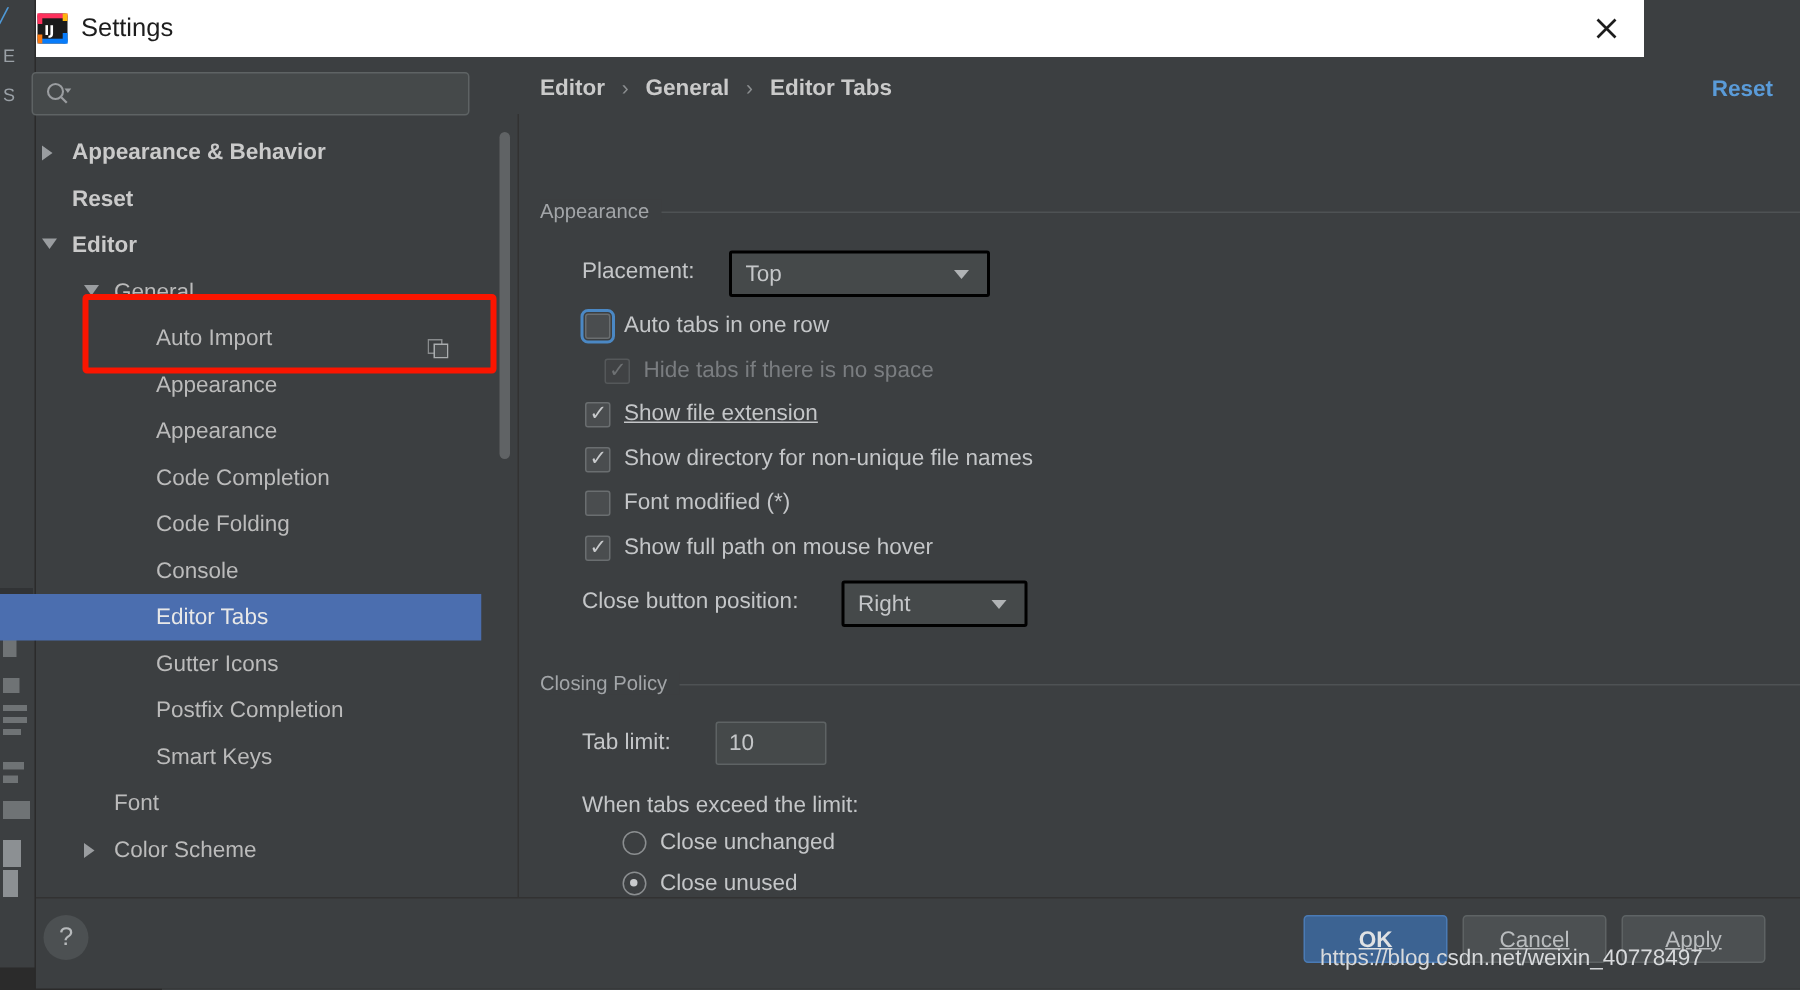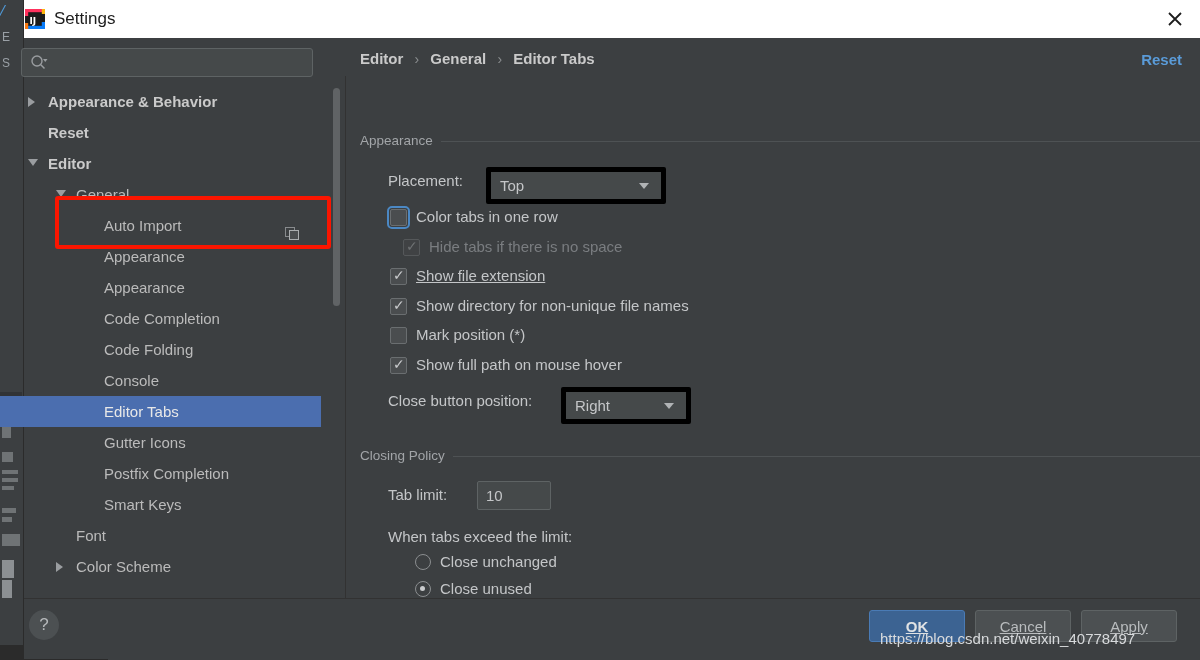--- a/index.html
+++ b/index.html
@@ -23,21 +23,21 @@
   .ide-status-item{position:absolute;bottom:0px;color:#9aa0a6;font-size:11px;line-height:14px;white-space:nowrap;}
   .ide-status-sq{position:absolute;bottom:2px;width:9px;height:9px;background:#6e7174;}
   .ide-statusbar-left{position:absolute;left:0;bottom:0;width:108px;height:14px;background:#2b2b2b;}
 
   
   .gut{position:absolute;left:2px;background:#5a5d5f;}
 
   
   .dialog{position:absolute;left:24px;top:0;width:1176px;height:658px;
     background:#3c3f41;box-shadow:0 0 0 1px #2b2b2b;}
-  .titlebar{position:absolute;left:0;top:0;width:1176px;height:38px;background:#ffffff;}
+  .titlebar{position:absolute;left:0;top:0;width:1072px;height:38px;background:#ffffff;}
   .title-icon{position:absolute;left:0px;top:8px;width:22px;height:22px;}
   .title-text{position:absolute;left:30px;top:8px;font-size:17px;color:#1d1d1d;line-height:22px;}
   .title-close{position:absolute;right:14px;top:8px;width:22px;height:22px;cursor:default;}
 
   .dlg-body{position:absolute;left:0;top:38px;width:1176px;height:560px;background:#3c3f41;}
 
   
   .search-box{position:absolute;left:-3px;top:10px;width:290px;height:27px;
     background:#45494a;border:1px solid #5e6364;border-radius:3px;}
   .search-icon{position:absolute;left:8px;top:5px;width:18px;height:17px;}
@@ -59,21 +59,21 @@
   .crumbs{position:absolute;left:14px;top:12px;font-size:15px;color:#cacaca;font-weight:bold;white-space:nowrap;}
   .crumbs .sep{color:#8b8e90;font-weight:normal;margin:0 7px;font-size:14px;}
   .reset-link{position:absolute;right:18px;top:13px;font-size:15px;color:#5a9bd8;font-weight:bold;cursor:pointer;}
 
   .group-title{position:absolute;font-size:13.5px;color:#a2a5a8;background:#3c3f41;padding-right:8px;z-index:2;}
   .group-rule{position:absolute;height:1px;background:#4e5254;}
 
   .lbl{position:absolute;font-size:15px;color:#c4c6c8;white-space:nowrap;}
   .lbl.dim{color:#7a7d80;}
 
-  .combo{position:absolute;height:27px;background:#45494a;border:5px solid #000000;border-radius:2px;}
+  .combo{position:absolute;height:27px;background:#45494a;border:2px solid #000000;border-radius:2px;}
   .combo .ctext{position:absolute;left:9px;top:3px;font-size:15px;color:#c4c6c8;line-height:21px;}
   .combo .carrow{position:absolute;top:11px;width:0;height:0;
     border-top:6px solid #b0b3b5;border-left:5px solid transparent;border-right:5px solid transparent;}
 
   .cb{position:absolute;width:15px;height:15px;border:1px solid #6a6e70;border-radius:2px;background:#4a4d4f;}
   .cb.focus{outline:2px solid #4b88c4;outline-offset:1px;}
   .cb.dim{border-color:#55585a;background:#43464880;}
   .cb .tick{position:absolute;left:2px;top:-3px;font-size:14px;color:#c8cacc;line-height:18px;}
   .cb.dim .tick{color:#6e7173;}
 
@@ -250,39 +250,39 @@
         <div class="group-title" style="left:14px;top:95px;">Appearance</div>
         <div class="group-rule" style="left:14px;top:103px;width:840px;"></div>
 
         <div class="lbl" style="left:42px;top:134px;">Placement:</div>
         <div class="combo" style="left:140px;top:129px;width:170px;">
           <div class="ctext">Top</div>
           <div class="carrow" style="right:12px;"></div>
         </div>
 
         <div class="cb focus" style="left:44px;top:171px;"></div>
-        <div class="lbl" style="left:70px;top:170px;">Color tabs in one row</div>
+        <div class="lbl" style="left:70px;top:170px;">Auto tabs in one row</div>
 
         <div class="cb dim" style="left:57px;top:201px;">
             <span class="tick">✓</span>
           </div>
         <div class="lbl dim" style="left:83px;top:200px;">Hide tabs if there is no space</div>
 
         <div class="cb" style="left:44px;top:230px;">
             <span class="tick">✓</span>
           </div>
         <div class="lbl" style="left:70px;top:229px;text-decoration:underline;">Show file extension</div>
 
         <div class="cb" style="left:44px;top:260px;">
             <span class="tick">✓</span>
           </div>
         <div class="lbl" style="left:70px;top:259px;">Show directory for non-unique file names</div>
 
         <div class="cb" style="left:44px;top:289px;"></div>
-        <div class="lbl" style="left:70px;top:288px;">Mark position (*)</div>
+        <div class="lbl" style="left:70px;top:288px;">Font modified (*)</div>
 
         <div class="cb" style="left:44px;top:319px;">
             <span class="tick">✓</span>
           </div>
         <div class="lbl" style="left:70px;top:318px;">Show full path on mouse hover</div>
 
         <div class="lbl" style="left:42px;top:354px;">Close button position:</div>
         <div class="combo" style="left:215px;top:349px;width:120px;">
           <div class="ctext">Right</div>
           <div class="carrow" style="right:12px;"></div>

